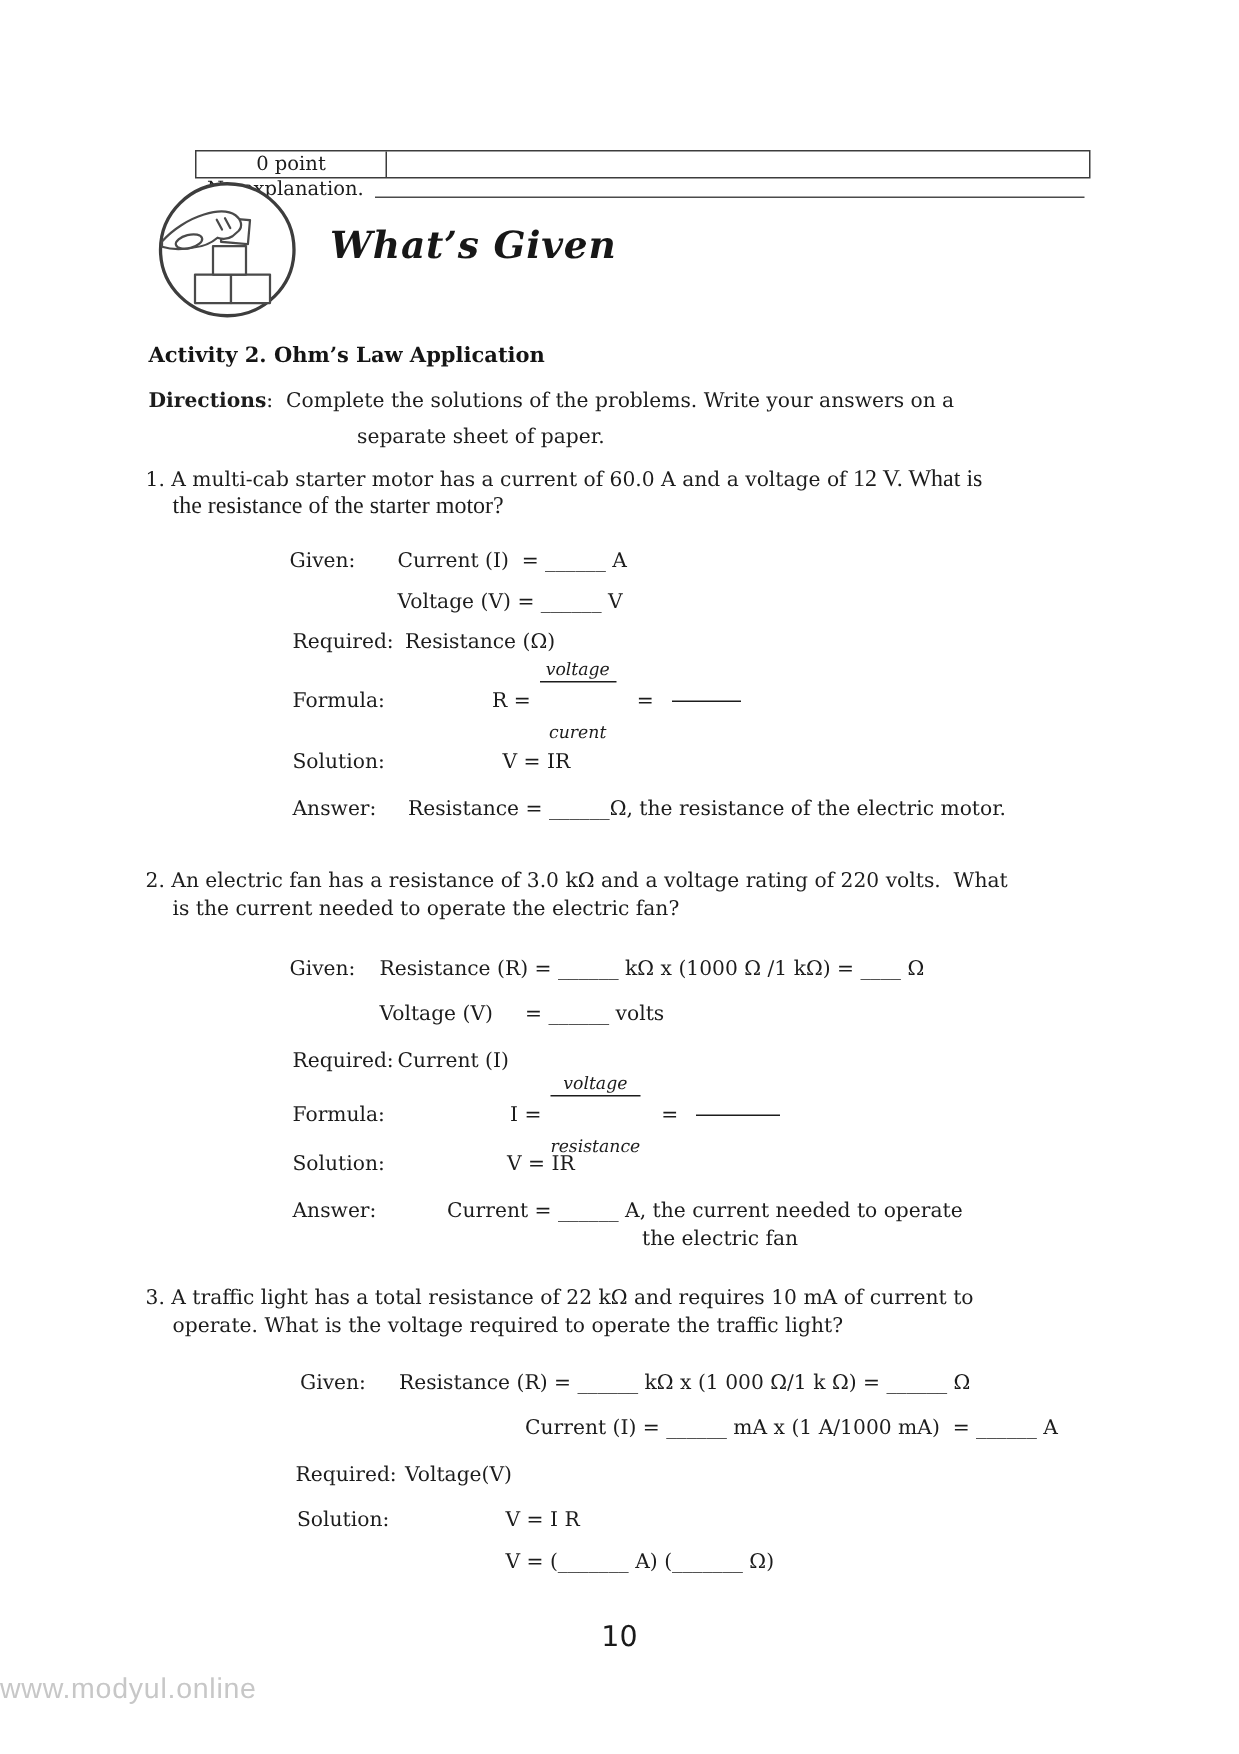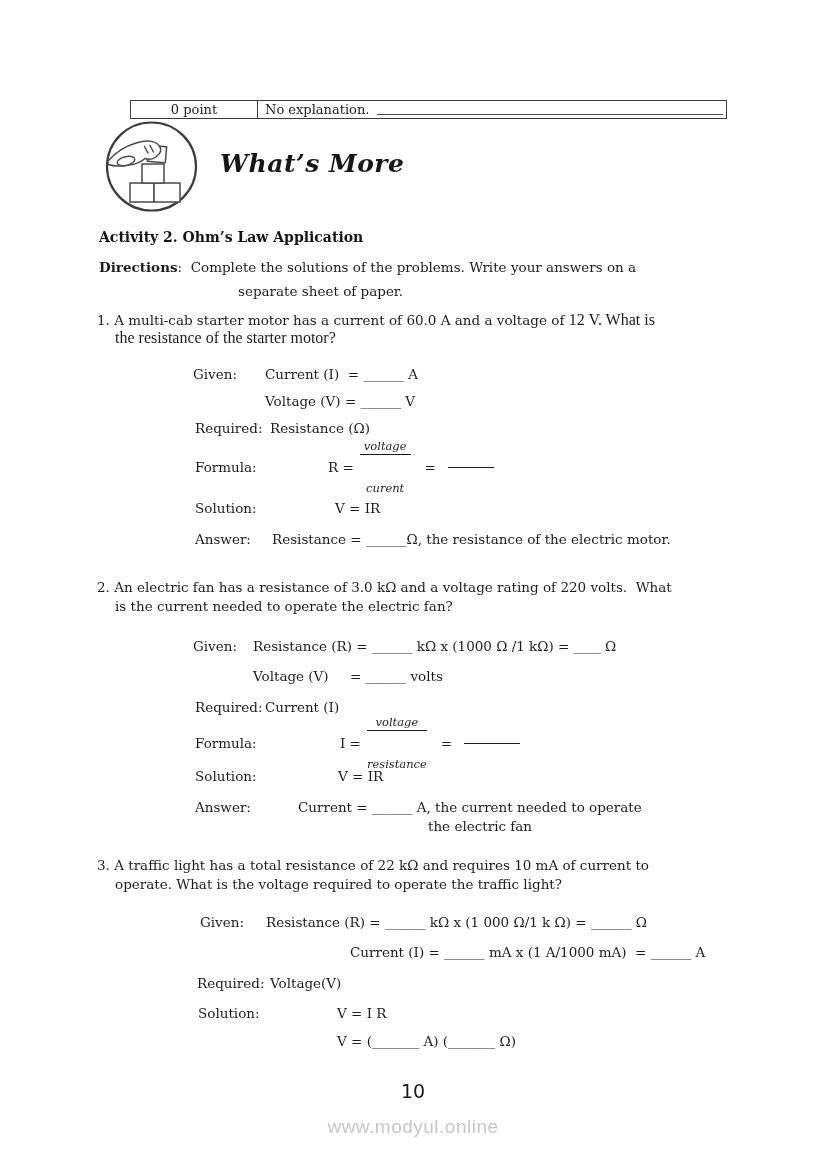--- a/index.html
+++ b/index.html
@@ -6,21 +6,21 @@
   html,body { background:#ffffff; }
   #page {
     position:relative; width:826px; height:1169px; background:#ffffff;
     font-family:"DejaVu Serif", serif; color:#1c1c1c; overflow:hidden;
   }
   .pre { white-space:pre-wrap; }
 
   
   .rubric {
     position:absolute; top:100px; left:130px; width:597px; height:19px;
-    display:flex; border:1px solid #3c3c3c; font-size:13px; line-height:16px;
+    display:flex; border:1px solid #3c3c3c; font-size:13px; line-height:16px;flex-direction:column;
   }
   .rubric .c1 {
     width:127px; border-right:1px solid #3c3c3c; text-align:center; padding-top:1px;
   }
   .rubric .c2 { flex:1; display:flex; padding:1px 0 0 7px; }
   .rubric .fill { flex:1; border-bottom:1px solid #4a4a4a; margin:0 3px 3px 8px; }
 
   
   .banner-icon { position:absolute; top:120px; left:105px; }
   .banner-title {
@@ -55,21 +55,21 @@
     vertical-align:3px; margin-left:12px;
   }
   .bline.w46 { width:46px; }
   .bline.w56 { width:56px; }
 
   .pagenum {
     position:absolute; top:1080px; left:0; width:826px; text-align:center;
     font-family:"DejaVu Sans", sans-serif; font-size:19px; color:#1a1a1a;
   }
   .watermark {
-    position:absolute; top:1116px; left:0; width:826px; text-align:center;
+    position:absolute; top:1116px; left:0; width:826px; 
     font-family:"Liberation Sans", sans-serif; font-size:19px; color:#c7c7c7;
     letter-spacing:0.5px;
   }
 </style>
 </head>
 <body>
 
 <div id="page">
 
   <div class="rubric">
@@ -90,21 +90,21 @@
         <rect x="43" y="26" width="18" height="16" transform="rotate(5 52 34)"></rect>
       </g>
       <g fill="#ffffff" stroke="#4a4a4a" stroke-width="1.5" stroke-linejoin="round" stroke-linecap="round">
         <path d="M3,41 C10,33 21,26 31,23 C39,20.5 47,20 52,23.5 C56,26.5 57,31 54,34 L50,37.5 C47,39.5 43,39.5 40,38.5 C36,42 30,44.5 24,45 C16,46.5 8,46 3,44.5 Z"></path>
         <ellipse cx="21" cy="41" rx="9" ry="4.4" transform="rotate(-14 21 41)"></ellipse>
         <path d="M45,25.5 l3.5,6.5" fill="none"></path>
         <path d="M39.5,26.5 l3.5,6.5" fill="none"></path>
       </g>
     </svg>
   </div>
-  <div class="banner-title">What’s More</div>
+  <div class="banner-title">What’s Given</div>
 
   <div class="activity">Activity 2. Ohm’s Law Application</div>
 
   <div class="dir1"><b>Directions</b><span class="pre">:  Complete the solutions of the problems. Write your answers on a</span></div>
   <div class="dir2">separate sheet of paper.</div>
 
   <div class="stmt" style="top:311px; left:97px;"><span class="pre">1. A multi-cab starter motor has a current of 60.0 A and a voltage of </span><span class="alt">12 V. What is</span></div>
   <div class="stmt2" style="top:329px; left:115px;">the resistance of the starter motor?</div>
 
   <div class="row" style="top:366px; left:193px;">

